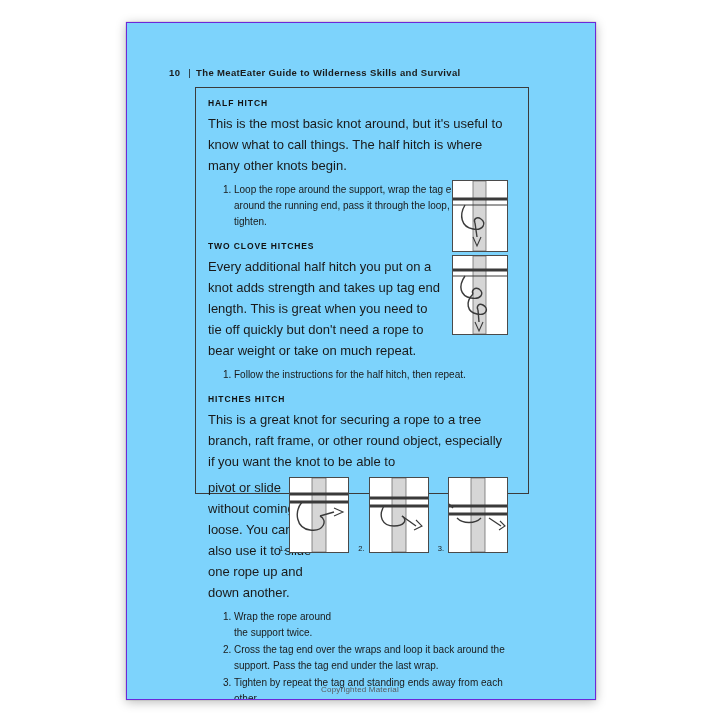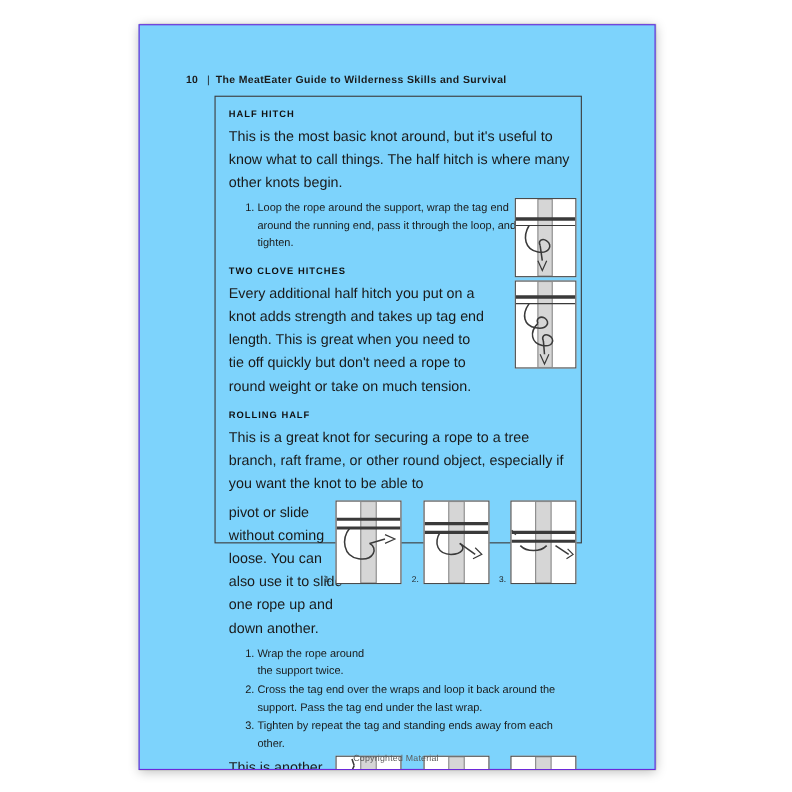--- a/index.html
+++ b/index.html
@@ -54,21 +54,21 @@
   .running-head .sep { margin: 0 5px; font-weight: normal; }
 
   .content-box {
     position: absolute;
     left: 68px;
     top: 64px;
     width: 334px;
     height: 407px;
     border: 1px solid #3b3b3b;
     box-sizing: border-box;
-    padding: 10px 4px 10px 12px;
+    padding: 10px 20px 10px 12px;
   }
   .sec-title {
     font-size: 8.5px;
     font-weight: bold;
     letter-spacing: 0.9px;
     color: #111;
     margin: 0 0 5px 0;
   }
   .sec-title.spaced { margin-top: 11px; }
   p.body {
@@ -151,24 +151,27 @@
         <svg width="54" height="78" viewBox="0 0 54 78">
           <rect x="20" y="0" width="13" height="78" fill="#d6d6d6" stroke="#6e6e6e" stroke-width="0.8"></rect>
           <path d="M0 14 H54" stroke="#3a3a3a" stroke-width="3.2" fill="none"></path>
           <path d="M0 20 H54" stroke="#3a3a3a" stroke-width="1.1" fill="none"></path>
           <path d="M12 20 C5 30, 7 40, 18 42 C28 44, 32 37, 26 33 C22 31, 18 34, 20 38" stroke="#3a3a3a" stroke-width="1.4" fill="none"></path>
           <path d="M20 38 C12 46, 14 56, 24 58 C34 60, 36 52, 30 49 C26 47, 23 50, 25 54" stroke="#3a3a3a" stroke-width="1.4" fill="none"></path>
           <path d="M25 54 L26 66" stroke="#3a3a3a" stroke-width="1.4" fill="none"></path>
           <path d="M22 66 l4 9 l4 -9" stroke="#3a3a3a" stroke-width="1.1" fill="none"></path>
         </svg>
       </div>
-      <p class="body" style="width:236px;">Every additional half hitch you put on a knot adds strength and takes up tag end length. This is great when you need to tie off quickly but don't need a rope to round weight or take on much tension.</p>
-    </div>
-
-    <div class="sec-title spaced">ROLLING HALF</div>
+      <p class="body" style="width:236px;">Every additional half hitch you put on a knot adds strength and takes up tag end length. This is great when you need to tie off quickly but don't need a rope to bear weight or take on much repeat.</p>
+      <ol class="steps" style="width:236px;">
+        <li>Follow the instructions for the half hitch, then repeat.</li>
+      </ol>
+    </div>
+
+    <div class="sec-title spaced">HITCHES HITCH</div>
     <p class="body">This is a great knot for securing a rope to a tree branch, raft frame, or other round object, especially if you want the knot to be able to</p>
 
     <div class="row" style="margin-top:-2px;">
       <div style="position:absolute; right:0; top:0;">
         <div class="fig-strip">
           <div class="fig-item">
             <span class="fig-label">1.</span>
             <div class="fig" style="width:60px; height:76px;">
               <svg width="58" height="74" viewBox="0 0 58 74">
                 <rect x="22" y="0" width="14" height="74" fill="#d6d6d6" stroke="#6e6e6e" stroke-width="0.8"></rect>

